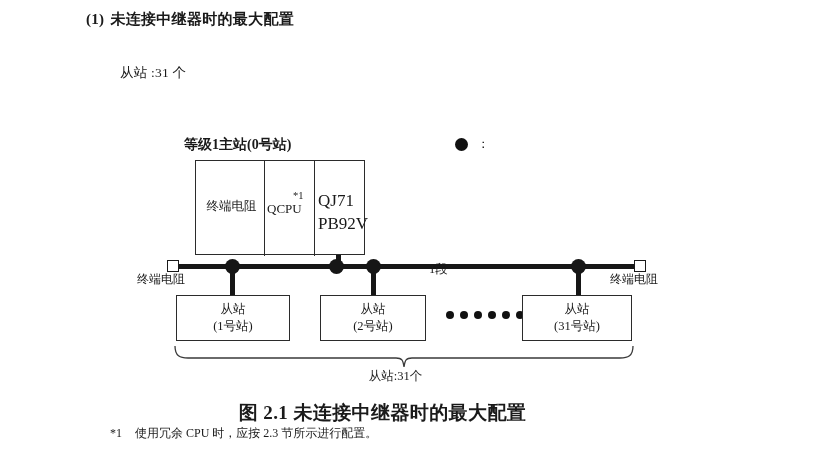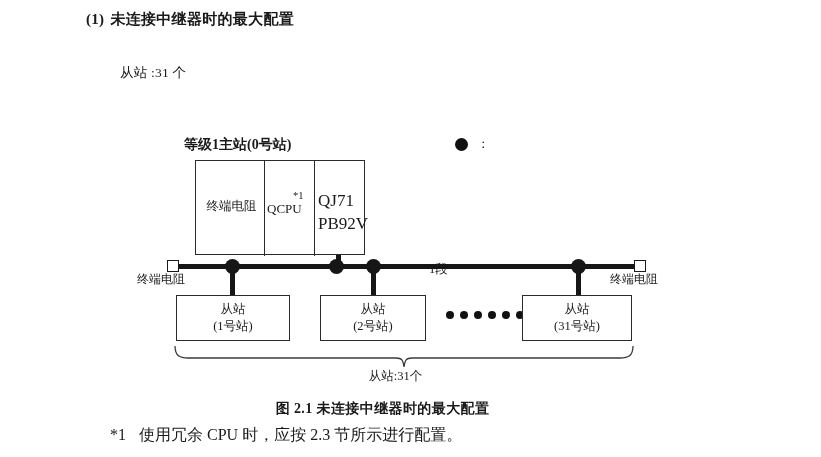--- a/index.html
+++ b/index.html
@@ -237,29 +237,29 @@
     left: -15px;
   }
 
   
   .fig-caption {
     position: absolute;
     left: 0;
     top: 400px;
     width: 765px;
     text-align: center;
-    font-size: 14px;
+    font-size: 19px;
     font-weight: bold;
     letter-spacing: 0.4px;
   }
   .footnote {
     position: absolute;
     left: 110px;
     top: 425px;
-    font-size: 16px;
+    font-size: 12px;
     white-space: nowrap;
     font-family: Liberation Serif, serif;
   }
   .footnote .fn-mark { margin-right: 13px; }
 </style>
 </head>
 <body>
 
 <div class="page">
 

